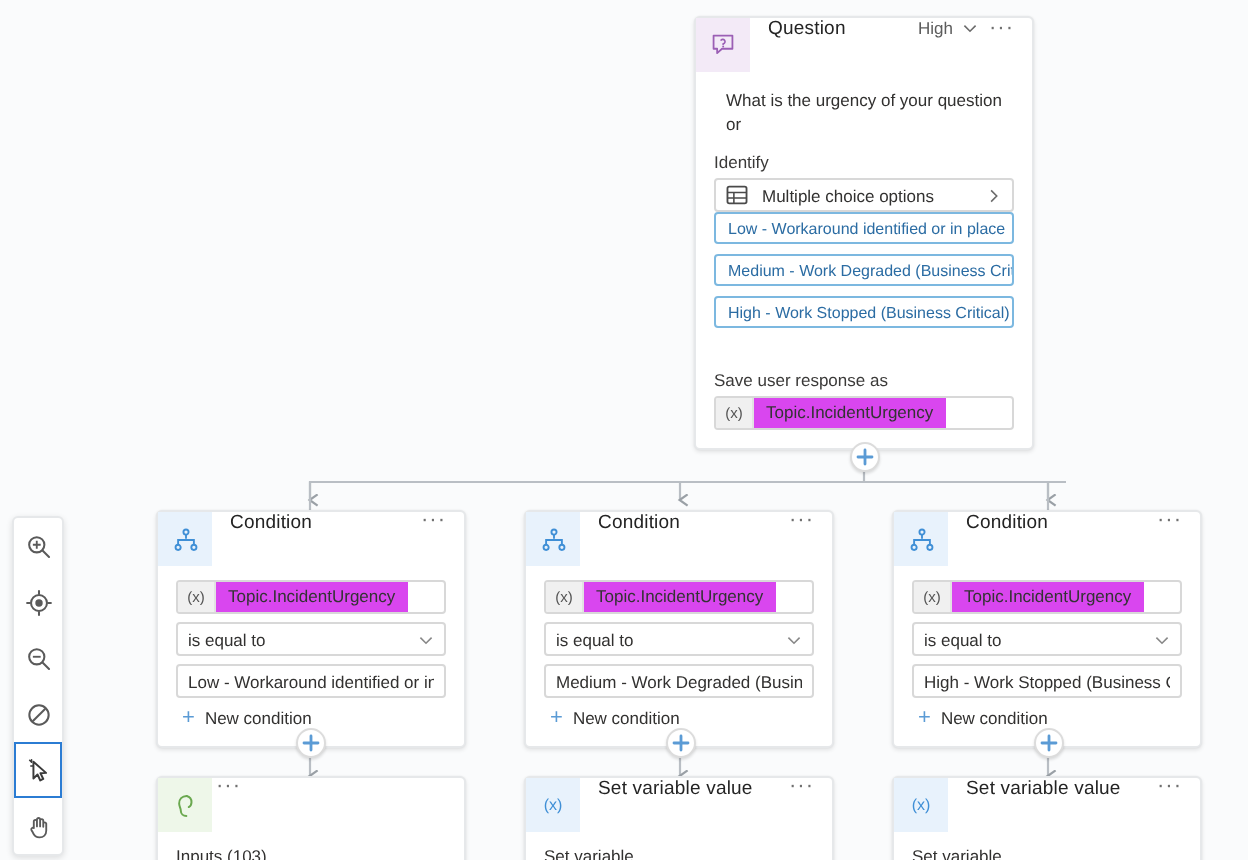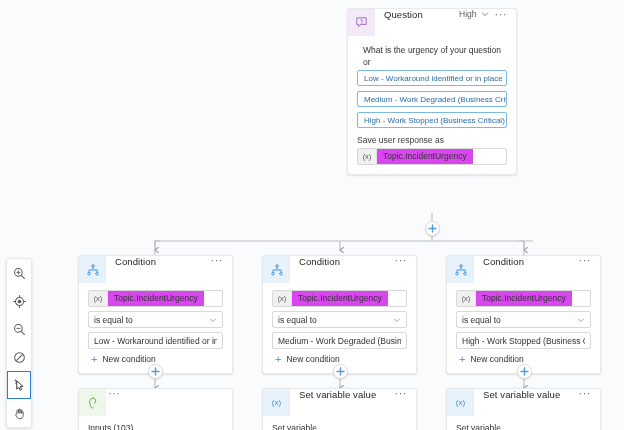--- a/index.html
+++ b/index.html
@@ -245,26 +245,39 @@
         <svg width="8" height="8" viewBox="0 0 10 10">
           <path d="M1.5,3.5 L5,7 L8.5,3.5" fill="none" stroke="#6b6b6b" stroke-width="1"></path>
         </svg>
         <span class="dots">···</span>
       </div>
     </div>
 
     <div class="node-body" style="padding:4px 9px 9px 9px;">
       <div class="qtext">What is the urgency of your question or</div>
 
+      <div class="field-label">Identify</div>
+      <div class="box">
+        <span class="mc-icon">
+          <svg width="11" height="11" viewBox="0 0 12 12">
+            <rect x="0.8" y="1.4" width="10.4" height="9.2" rx="1" fill="none" stroke="#4a4a4a" stroke-width="1"></rect>
+            <path d="M0.8,4.6 H11.2 M4.3,4.6 V10.6 M0.8,7.6 H11.2" stroke="#4a4a4a" stroke-width="0.85"></path>
+          </svg>
+        </span>
+        <span class="grow">Multiple choice options</span>
+        <svg width="8" height="8" viewBox="0 0 10 10">
+          <path d="M3.2,1.5 L6.7,5 L3.2,8.5" fill="none" stroke="#6b6b6b" stroke-width="1"></path>
+        </svg>
+      </div>
 
       <div class="chip">Low - Workaround identified or in place</div>
       <div class="chip">Medium - Work Degraded (Business Critical)</div>
       <div class="chip">High - Work Stopped (Business Critical)</div>
 
-      <div class="field-label" style="margin-top:7px;">Save user response as</div>
+      <div class="field-label" style="margin-top:21px;">Save user response as</div>
       <div class="varrow">
         <span class="var-x">(x)</span>
         <span class="var-name">Topic.IncidentUrgency</span>
       </div>
     </div>
   </div>
 
   <div class="node" style="left:78px; top:255px; width:155px;">
     <div class="node-head">
       <div class="head-tile tile-blue">

